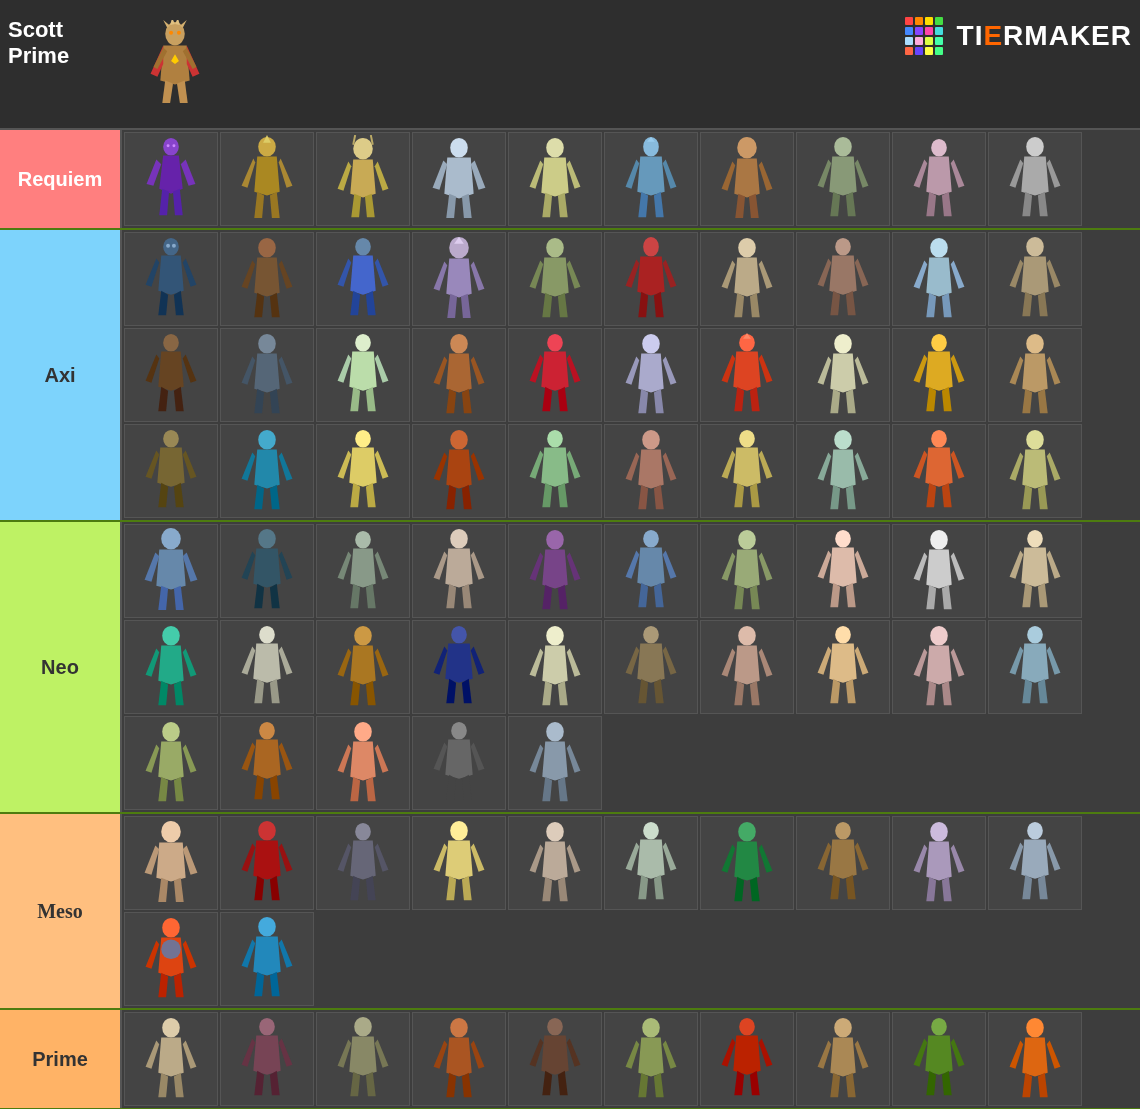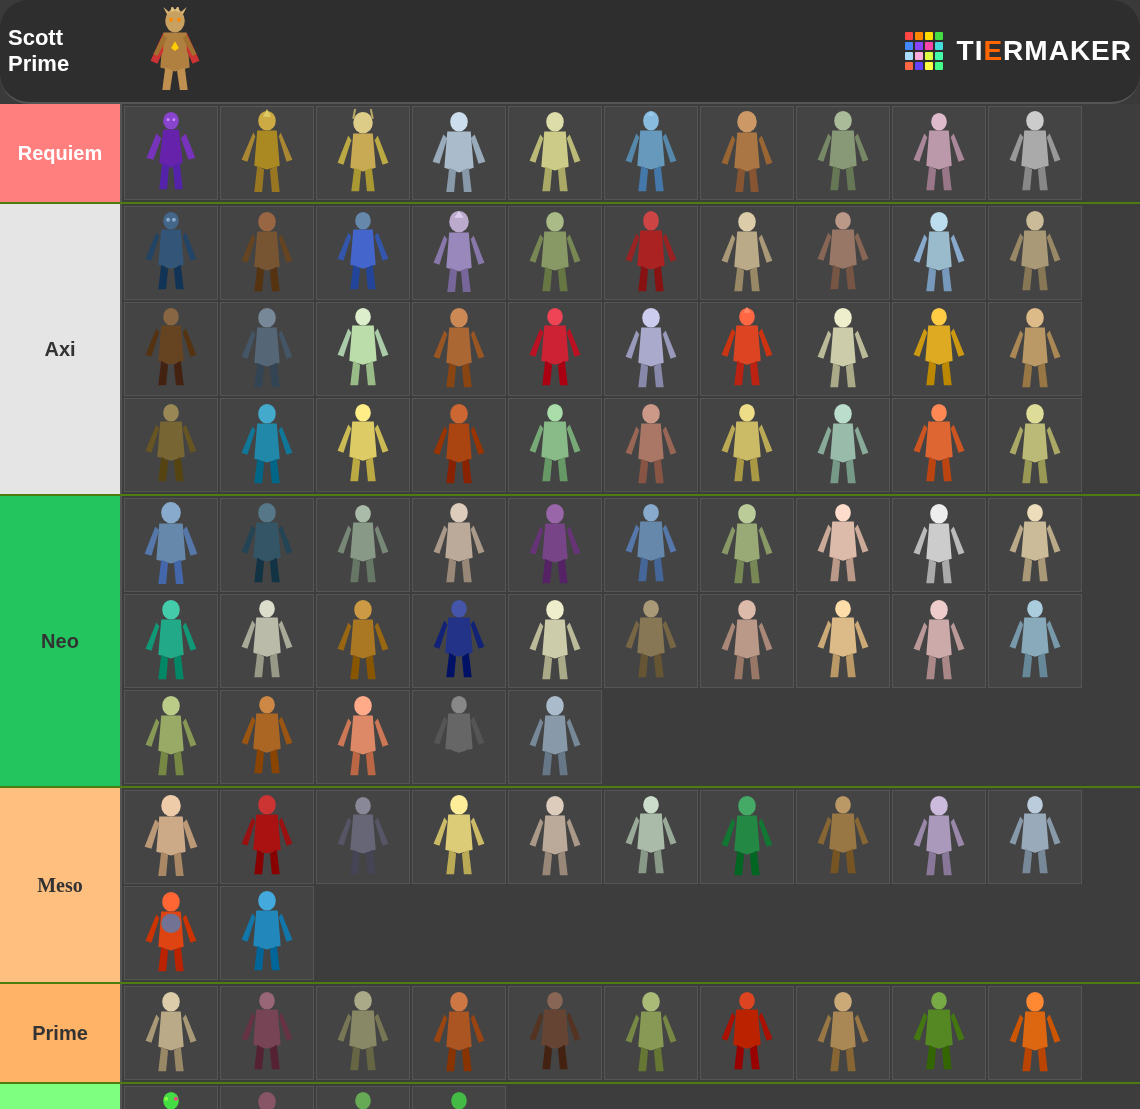--- a/index.html
+++ b/index.html
@@ -6,26 +6,25 @@
     body {
       width: 1140px;
       min-height: 1109px;
       background: #3a3a3a;
       font-family: 'Arial', sans-serif;
       color: white;
     }
 
     .header-row {
       display: flex;
-      align-items: center;
+      align-items: flex-start;
       background: #2e2e2e;
       border-bottom: 2px solid #555;
-      padding: 4px 8px;
+      padding: 17px 8px;
       min-height: 90px;
-      border-radius: 29px;
     }
 
     .header-title {
       font-size: 22px;
       font-weight: bold;
       color: #fff;
       flex: 0 0 120px;
     }
 
     .header-logo {
@@ -99,22 +98,22 @@
       overflow: hidden;
       display: flex;
       align-items: center;
       justify-content: center;
       border: 1px solid #555;
       position: relative;
     }
 
     
     .tier-requiem { background-color: #FF7F7F; }
-    .tier-axi { background-color: #e5e5e5; }
-    .tier-neo { background-color: #22c55e; }
+    .tier-axi { background-color: #7dd3fc; }
+    .tier-neo { background-color: #bef264; }
     .tier-meso { background-color: #FFBF7F; }
     .tier-saladv { background-color: #7FFF7F; }
 
     
     .figure-container {
       width: 94px;
       height: 94px;
       display: flex;
       align-items: center;
       justify-content: center;

